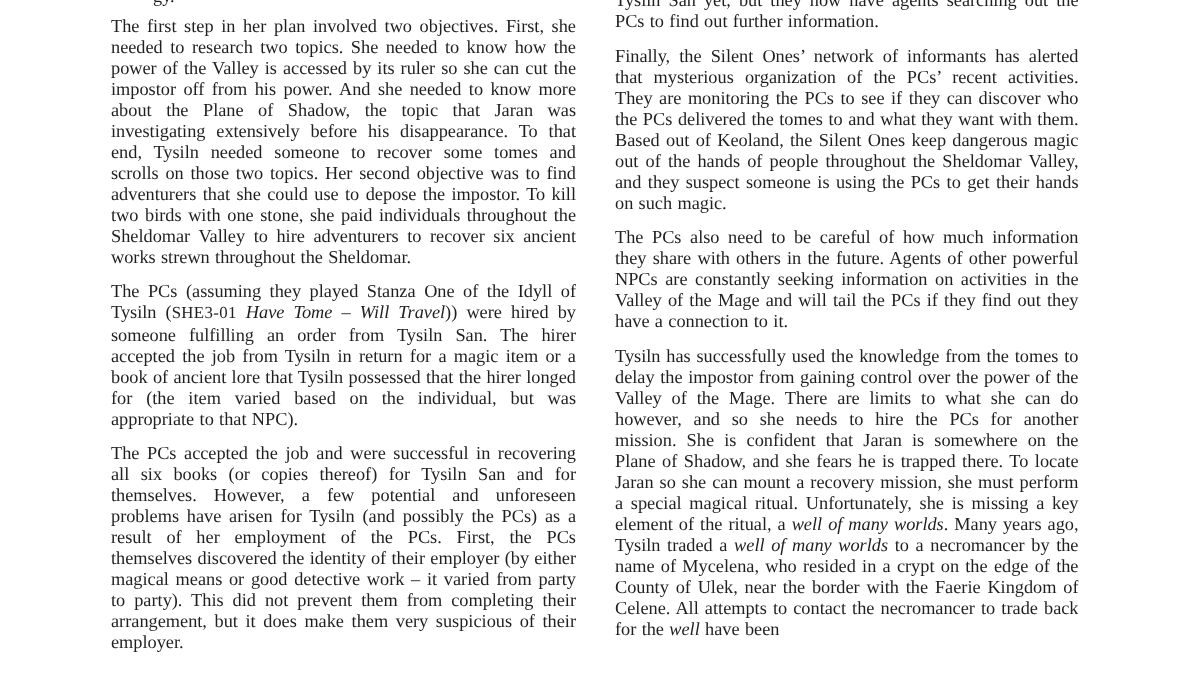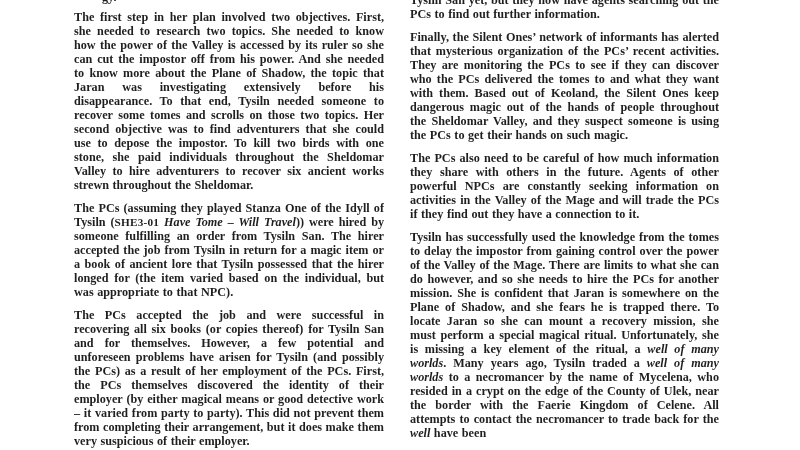--- a/index.html
+++ b/index.html
@@ -12,21 +12,20 @@
     position: relative;
     width: 800px; height: 450px;
     background: #ffffff;
     overflow: hidden;
   }
   .col {
     position: absolute;
     top: 0;
     height: 450px;
     overflow: hidden;
-    font-weight: bold;
   }
   .col-left  { left: 74px;  width: 310px; }
   .col-right { left: 410px; width: 309px; }
   .col p {
     margin: 0 0 9px 0;
     text-align: justify;
     font-family: "Liberation Serif", "DejaVu Serif", serif;
     font-size: 12.2px;
     line-height: 14px;
     color: #1f1f1f;
@@ -51,16 +50,16 @@
 <div class="page">
   <div class="col col-left">
       <p><span>gy.</span></p>
       <p><span>The first step in her plan involved two objectives.  First, she needed to research two topics.  She needed to know how the power of the Valley is accessed by its ruler so she can cut the impostor off from his power.  And she needed to know more about the Plane of Shadow, the topic that Jaran was investigating extensively before his disappearance.  To that end, Tysiln needed someone to recover some tomes and scrolls on those two topics.  Her second objective was to find adventurers that she could use to depose the impostor.  To kill two birds with one stone, she paid individuals throughout the Sheldomar Valley to hire adventurers to recover six ancient works strewn throughout the Sheldomar.</span></p>
       <p><span>The PCs (assuming they played Stanza One of the Idyll of Tysiln (</span><span class="sc">SHE3-01</span><span> </span><i>Have Tome – Will Travel</i><span>)) were hired by someone fulfilling an order from Tysiln San.  The hirer accepted the job from Tysiln in return for a magic item or a book of ancient lore that Tysiln possessed that the hirer longed for (the item varied based on the individual, but was appropriate to that NPC).</span></p>
       <p><span>The PCs accepted the job and were successful in recovering all six books (or copies thereof) for Tysiln San and for themselves.  However, a few potential and unforeseen problems have arisen for Tysiln (and possibly the PCs) as a result of her employment of the PCs.  First, the PCs themselves discovered the identity of their employer (by either magical means or good detective work – it varied from party to party).  This did not prevent them from completing their arrangement, but it does make them very suspicious of their employer.</span></p>
     </div>
   <div class="col col-right">
       <p><span>Tysiln San yet, but they now have agents searching out the PCs to find out further information.</span></p>
       <p><span>Finally, the Silent Ones’ network of informants has alerted that mysterious organization of the PCs’ recent activities.  They are monitoring the PCs to see if they can discover who the PCs delivered the tomes to and what they want with them.  Based out of Keoland, the Silent Ones keep dangerous magic out of the hands of people throughout the Sheldomar Valley, and they suspect someone is using the PCs to get their hands on such magic.</span></p>
-      <p><span>The PCs also need to be careful of how much information they share with others in the future.  Agents of other powerful NPCs are constantly seeking information on activities in the Valley of the Mage and will trade the PCs if they find out they have a connection to it.</span></p>
+      <p><span>The PCs also need to be careful of how much information they share with others in the future.  Agents of other powerful NPCs are constantly seeking information on activities in the Valley of the Mage and will tail the PCs if they find out they have a connection to it.</span></p>
       <p><span>Tysiln has successfully used the knowledge from the tomes to delay the impostor from gaining control over the power of the Valley of the Mage.  There are limits to what she can do however, and so she needs to hire the PCs for another mission.  She is confident that Jaran is somewhere on the Plane of Shadow, and she fears he is trapped there.  To locate Jaran so she can mount a recovery mission, she must perform a special magical ritual.  Unfortunately, she is missing a key element of the ritual, a </span><i>well of many worlds</i><span>.  Many years ago, Tysiln traded a </span><i>well of many worlds</i><span> to a necromancer by the name of Mycelena, who resided in a crypt on the edge of the County of Ulek, near the border with the Faerie Kingdom of Celene.  All attempts to contact the necromancer to trade back for the </span><i>well</i><span> have been</span></p>
     </div>
 </div>
 
 </body></html>

